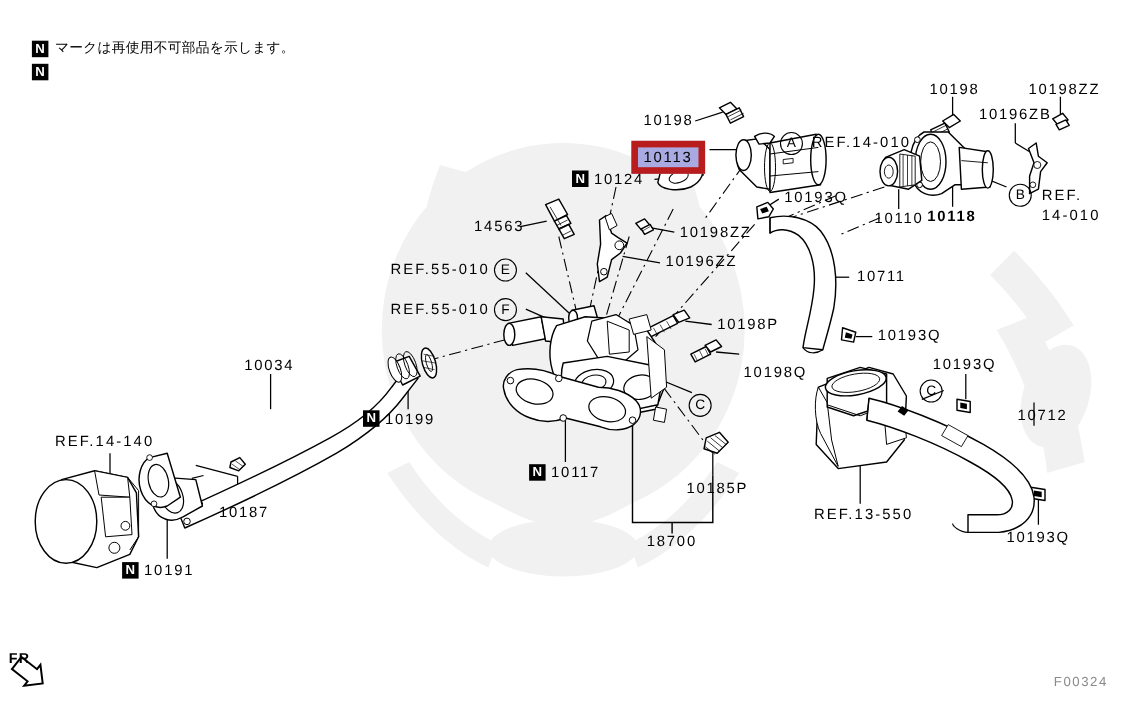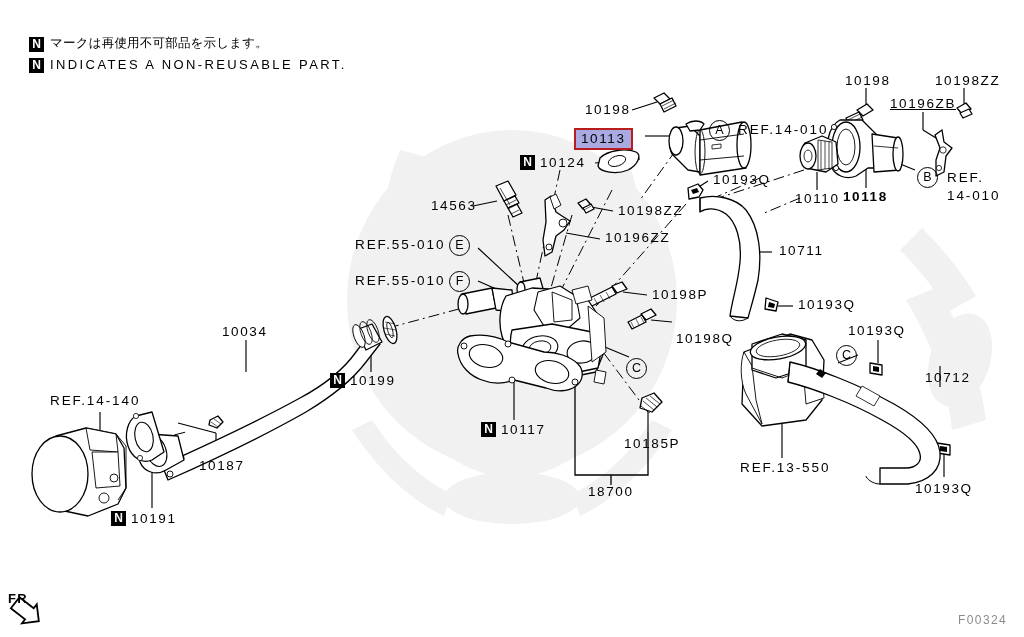--- a/index.html
+++ b/index.html
@@ -72,21 +72,21 @@
     font-weight: bold;
     line-height: 15px;
     text-align: center;
     letter-spacing: 0;
   }
 
   
   .highlight-box {
     position: absolute;
     background: #aaaae2;
-    border: 2px solid #b91c1c;
+    border: 6px solid #b91c1c;
     padding: 1px 5px 2px 5px;
     font-family: "Liberation Sans", "DejaVu Sans", sans-serif;
     font-size: 13.5px;
     letter-spacing: 1.6px;
     color: #000000;
     white-space: nowrap;
     box-sizing: border-box;
   }
 
   
@@ -485,40 +485,39 @@
 
     <g>
       <path d="M12 605 L 30 605 L 30 600 L 42 612 L 30 624 L 30 619 L 12 619 Z" fill="#fff" stroke="#000" stroke-width="1.8" transform="rotate(38 27 612)"></path>
     </g>
   </svg>
 
   <div class="nbadge" style="left:29px; top:37px;">N</div>
   <div class="lbl jp" style="left:50px; top:37px;">マークは再使用不可部品を示します。</div>
 
   <div class="nbadge" style="left:29px; top:58px;">N</div>
-  <div class="lbl legend-en" style="left:50px; top:58px;">INDICATES A NON-REUSABLE PART.</div>
 
   <div class="lbl" style="left:585px; top:103px;">10198</div>
 
   <div class="highlight-box" style="left:574px; top:128px;">10113</div>
 
   <div class="nbadge" style="left:520px; top:155px;">N</div>
   <div class="lbl" style="left:540px; top:156px;">10124</div>
 
   <div class="lbl" style="left:431px; top:199px;">14563</div>
 
   <div class="lbl" style="left:618px; top:204px;">10198ZZ</div>
 
   <div class="lbl" style="left:605px; top:231px;">10196ZZ</div>
 
   <div class="lbl" style="left:845px; top:74px;">10198</div>
 
   <div class="lbl" style="left:935px; top:74px;">10198ZZ</div>
 
-  <div class="lbl" style="left:890px; top:97px;text-decoration:underline;">10196ZB</div>
+  <div class="lbl" style="left:890px; top:97px;">10196ZB</div>
 
   <div class="lbl" style="left:843px; top:190px;font-weight:bold;">10118</div>
 
   <div class="lbl" style="left:795px; top:192px;">10110</div>
 
   <div class="lbl" style="left:713px; top:173px;">10193Q</div>
 
   <div class="lbl" style="left:779px; top:244px;">10711</div>
 
   <div class="lbl" style="left:798px; top:298px;">10193Q</div>

